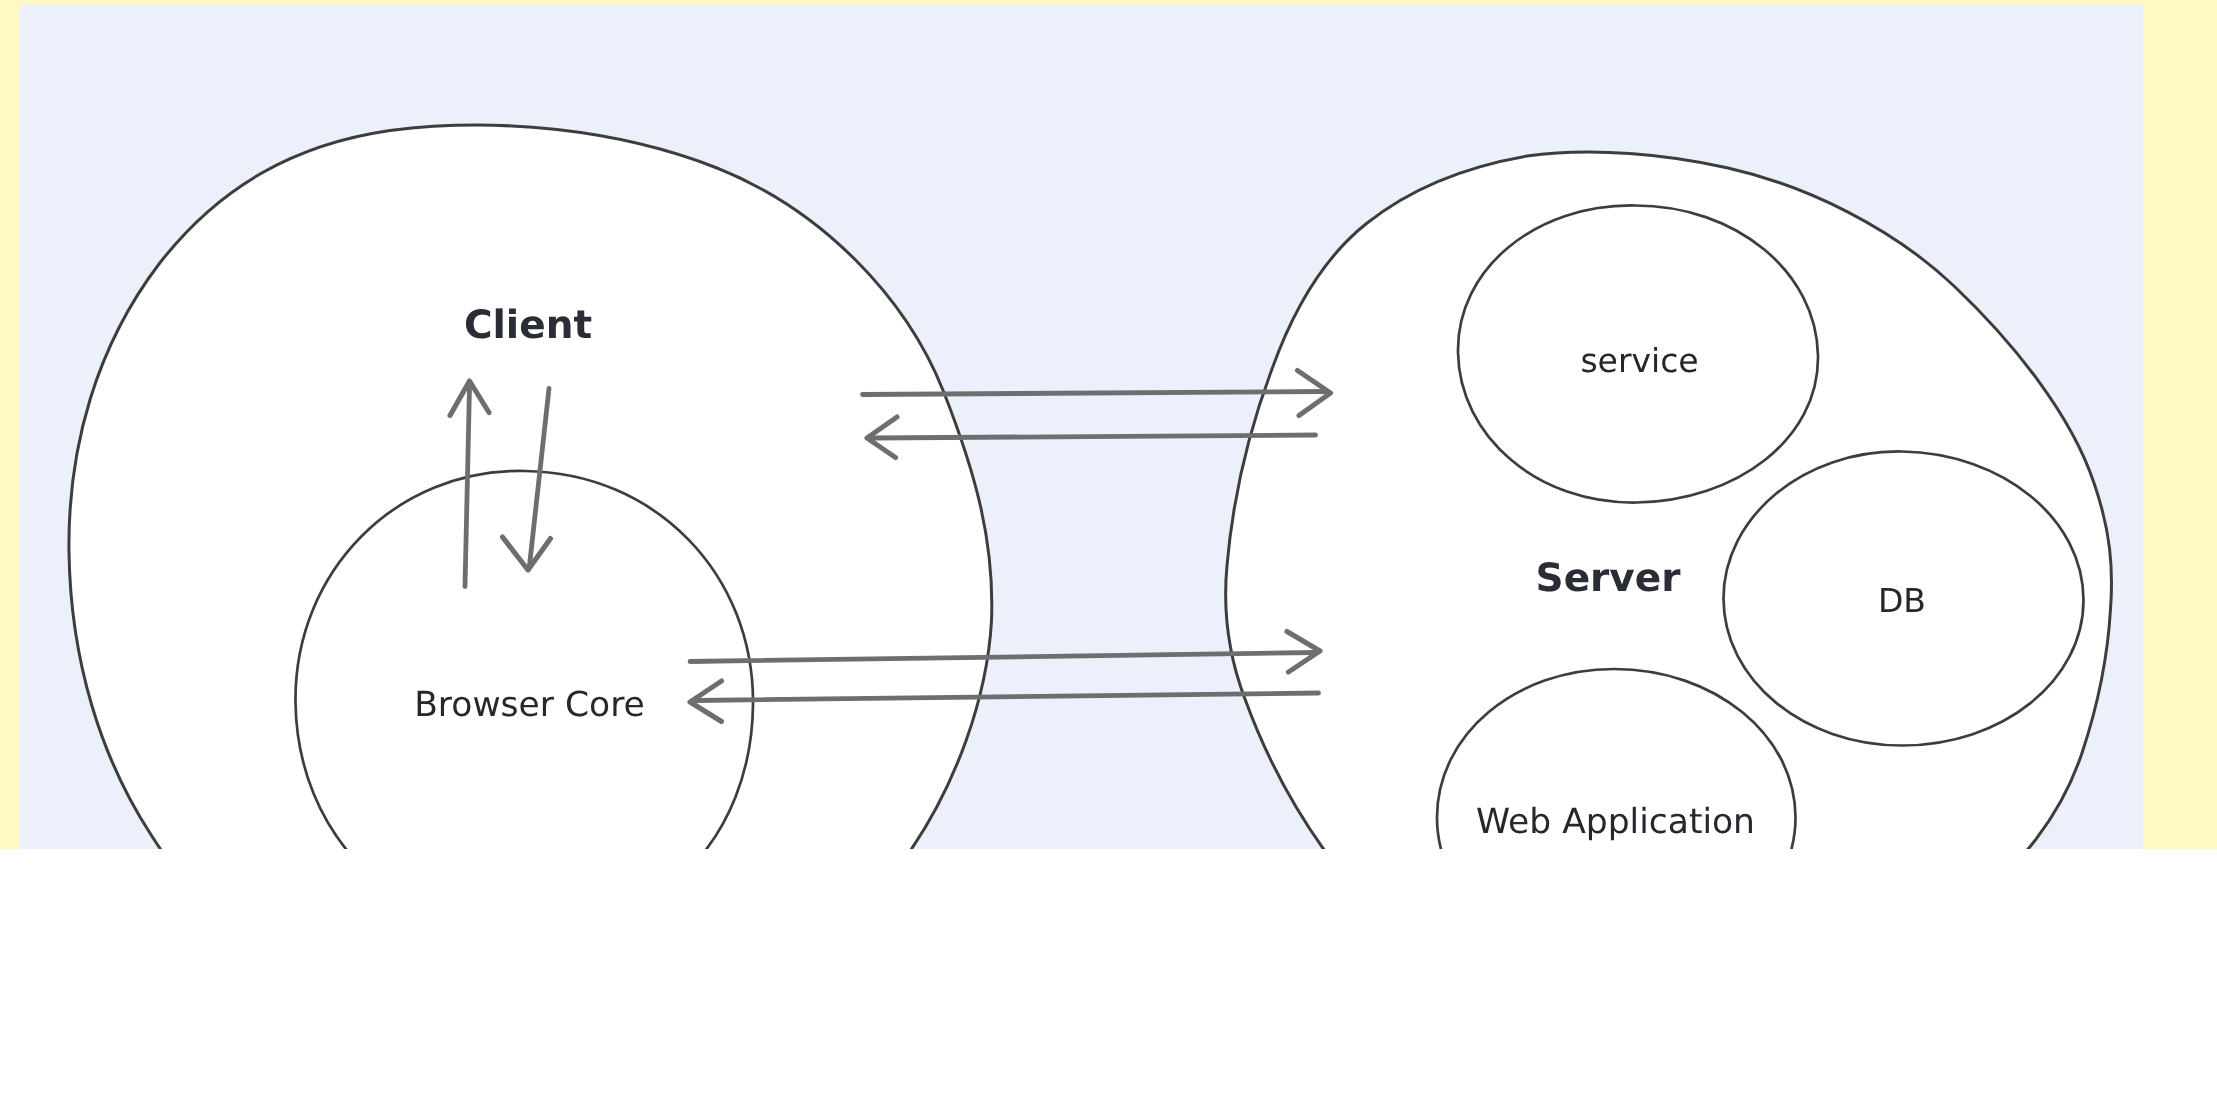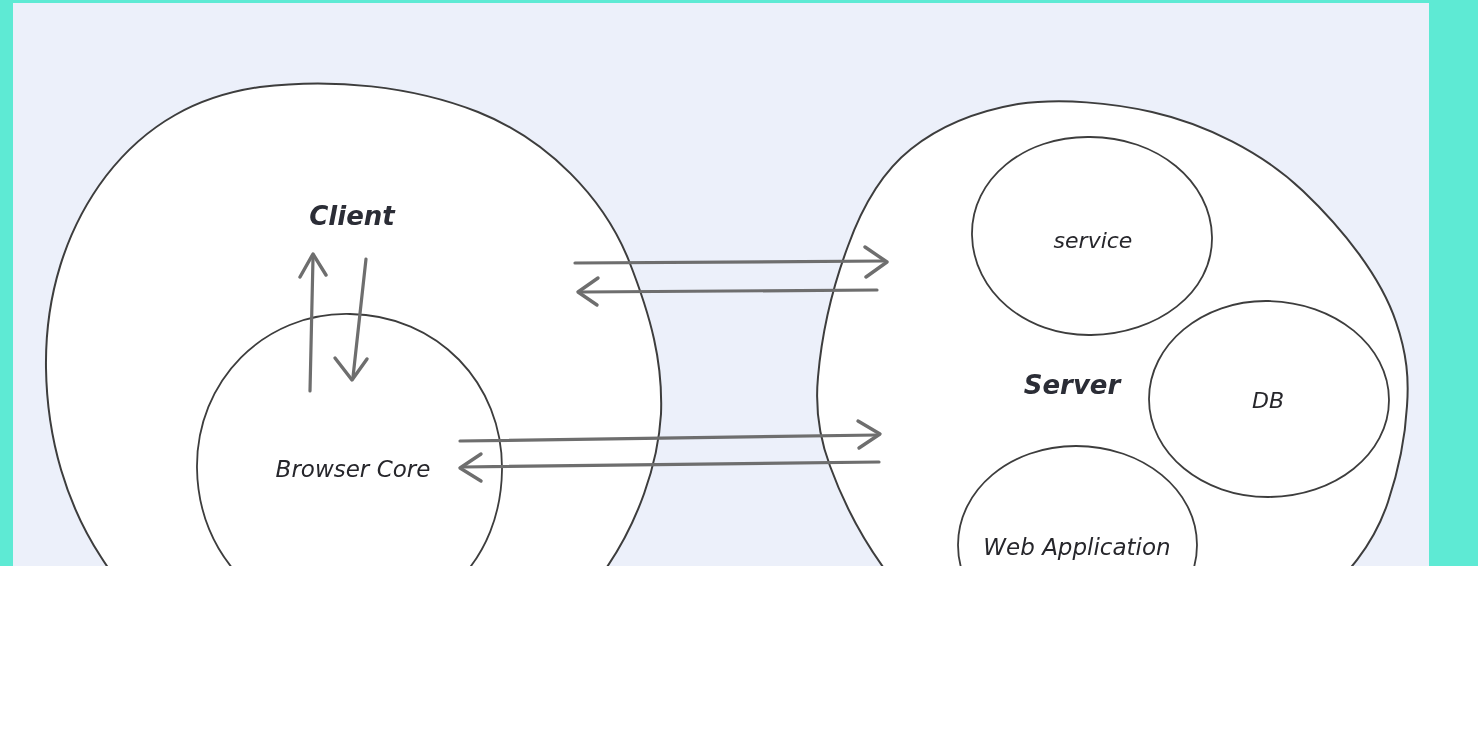--- a/index.html
+++ b/index.html
@@ -5,23 +5,22 @@
   html, body {
     margin: 0;
     padding: 0;
     background: #ffffff;
     font-family: "DejaVu Sans", "Liberation Sans", sans-serif;
   }
   .stage {
     position: relative;
     width: 1478px;
     height: 566px;
-    background: #5eead4;
+    background: #fef9c3;
     overflow: hidden;
-    font-style: italic;
   }
   .stage svg {
     position: absolute;
     left: 0;
     top: 0;
     display: block;
   }
   .blob {
     fill: #ffffff;
     stroke: #3d3d3d;

